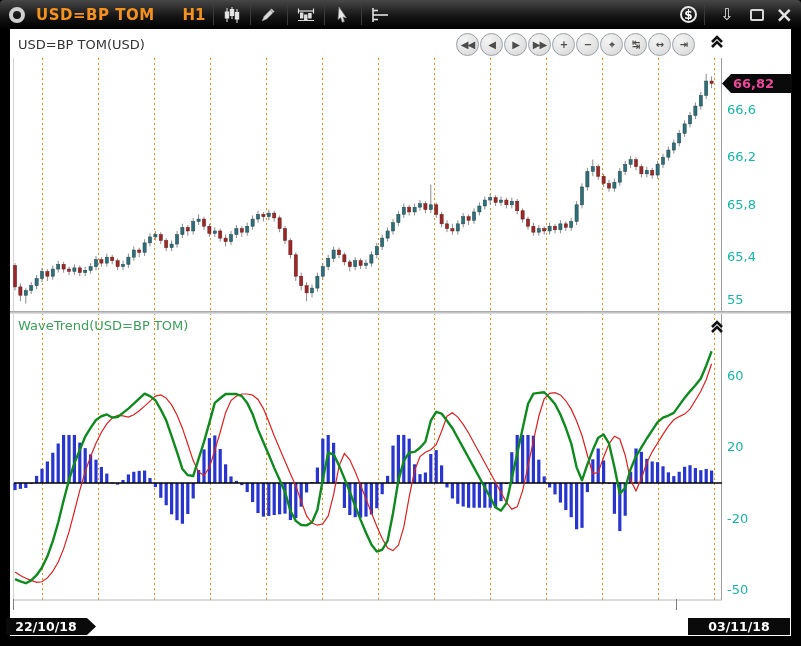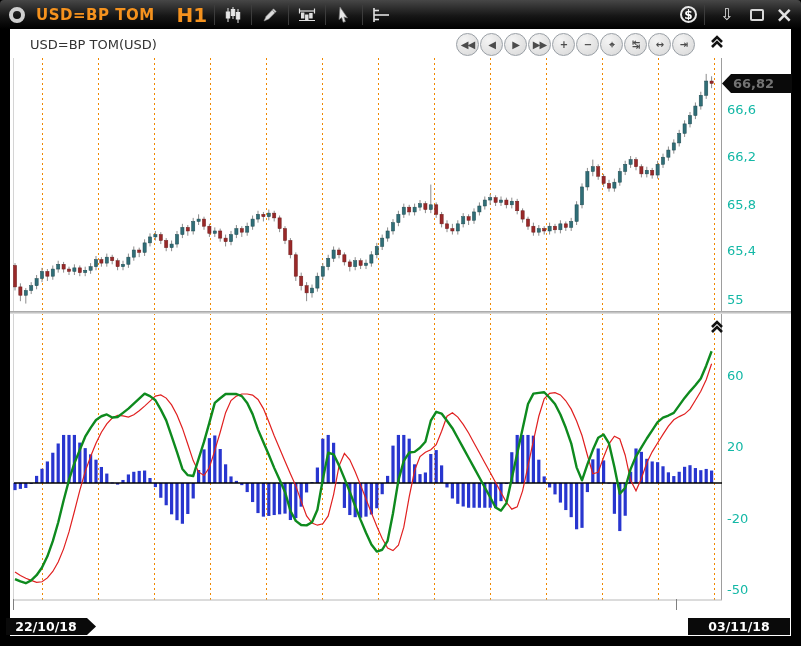--- a/index.html
+++ b/index.html
@@ -5,21 +5,21 @@
   html,body{margin:0;padding:0;background:#000;}
   *{box-sizing:border-box;}
   body{font-family:"DejaVu Sans","Liberation Sans",sans-serif;}
   .window{position:relative;width:801px;height:646px;background:#000;overflow:hidden;border-radius:4px;}
 
   
   .titlebar{position:absolute;left:0;top:0;width:801px;height:29px;
     background:linear-gradient(#474747,#161616 55%,#000);display:flex;align-items:center;}
   .logo-ring{width:16px;height:16px;border:4px solid #cfcfcf;border-radius:50%;margin-left:9px;}
   .tb-symbol{color:#f5921e;font-size:15px;font-weight:bold;margin-left:11px;letter-spacing:.5px;white-space:nowrap;}
-  .tb-tf{color:#f5921e;font-size:20px;font-weight:bold;margin-left:22px;}
+  .tb-tf{color:#f5921e;font-size:15px;font-weight:bold;margin-left:28px;}
   .tb-sep{width:1px;height:20px;background:#3c3c3c;margin:0 7px;}
   .tb-icon{width:22px;height:20px;display:flex;align-items:center;justify-content:center;}
   .tb-right{position:absolute;right:8px;top:0;height:29px;display:flex;align-items:center;}
   .dollar-ic{width:17px;height:17px;border:2px solid #e8e8e8;border-radius:50%;color:#fff;
     font-size:12px;font-weight:bold;display:flex;align-items:center;justify-content:center;line-height:1;}
   .dl-ic{color:#e0e0e0;font-size:16px;margin:0 8px;}
   .restore-ic{width:14px;height:12px;border:2px solid #d8d8d8;border-radius:2px;margin:0 9px;}
   .close-ic{color:#e2e2e2;font-size:21px;font-weight:bold;line-height:20px;margin-left:2px;}
 
   
@@ -31,21 +31,21 @@
   .wt-title{font-size:13px;}
 
   .gridline{position:absolute;top:58px;height:542px;width:1px;
     background:repeating-linear-gradient(to bottom,#f08800 0 2px,transparent 2px 5px);}
 
   .plot-frame{position:absolute;left:13px;width:709px;border-left:1px solid #d4d4d4;border-right:1px solid #9d9d9d;}
   .sep-band{position:absolute;left:10px;width:781px;height:3px;
     background:linear-gradient(#9f9f9f,#e9e9e9);}
 
   .axis-label{position:absolute;left:727px;font-size:13px;color:#14b8a6;white-space:nowrap;}
-  .price-tag{position:absolute;left:722px;top:74px;width:70px;height:19px;background:#0a0a0a;color:#737373;
+  .price-tag{position:absolute;left:722px;top:74px;width:70px;height:19px;background:#0a0a0a;color:#ec4899;
     font-size:13px;font-weight:bold;display:flex;align-items:center;padding-left:11px;
     clip-path:polygon(9px 0,100% 0,100% 100%,9px 100%,0 50%);}
 
   .navbar{position:absolute;top:33px;left:456px;display:flex;align-items:center;}
   .nav-btn{width:23px;height:23px;border-radius:50%;margin-right:1px;border:1px solid #9aa0a6;
     background:radial-gradient(circle at 35% 30%,#f4f4f4,#d7d7d7);color:#4c4c4c;
     font-size:10px;display:flex;align-items:center;justify-content:center;line-height:1;
     font-weight:bold;letter-spacing:-1px;}
   .collapse-btn{margin-left:3px;}
 
@@ -544,21 +544,21 @@
         <rect x="699.2" y="470.18399999999997" width="3.2" height="12.816000000000031" fill="#2836cf"></rect>
         <rect x="704.6" y="468.938" width="3.2" height="14.062000000000012" fill="#2836cf"></rect>
         <rect x="710" y="470.54" width="3.2" height="12.45999999999998" fill="#2836cf"></rect>
       </g>
       <line x1="14" x2="722" y1="483" y2="483" stroke="#000000" stroke-width="1.6"></line>
       <polyline points="15,572 20.4,575.56 25.8,578.23 31.200000000000003,580.366 36.6,582.324 42,581.79 47.400000000000006,577.874 52.800000000000004,571.466 58.2,562.032 63.6,548.86 69,531.95 74.4,511.48 79.80000000000001,490.298 85.2,471.608 90.60000000000001,456.478 96,443.306 101.4,432.27 106.80000000000001,423.904 112.2,418.03 117.60000000000001,415.36 123,415.894 128.4,417.14 133.8,414.826 139.2,410.73199999999997 144.60000000000002,406.104 150,401.12 155.4,396.136 160.8,394.89 166.20000000000002,398.094 171.60000000000002,404.858 177,415.004 182.4,428.176 187.8,444.196 193.20000000000002,460.572 198.60000000000002,471.964 204,475.524 209.4,467.514 214.8,450.426 220.20000000000002,432.27 225.60000000000002,412.69 231,400.586 236.4,396.136 241.8,394 247.20000000000002,394 252.60000000000002,395.068 258,399.51800000000003 263.4,408.596 268.8,421.76800000000003 274.20000000000005,435.83 279.6,448.468 285,461.284 290.40000000000003,473.744 295.8,485.848 301.20000000000005,501.334 306.6,515.93 312,523.05 317.40000000000003,525.186 322.8,523.762 328.20000000000005,515.93 333.6,494.57 339,466.09 344.40000000000003,453.452 349.8,459.86 355.20000000000005,471.786 360.6,485.136 366,499.02 371.40000000000003,512.904 376.8,526.254 382.20000000000005,538.5360000000001 387.6,547.97 393,550.64 398.40000000000003,545.3 403.8,527.144 409.20000000000005,496.884 414.6,470.54 420,456.656 425.40000000000003,452.206 430.8,449.714 436.20000000000005,444.73 441.6,431.202 447,416.25 452.40000000000003,412.69 457.8,417.14 463.20000000000005,424.438 468.6,432.98199999999997 474.00000000000006,442.95 479.40000000000003,452.74 484.8,462.70799999999997 490.20000000000005,472.498 495.6,482.466 501.00000000000006,492.434 506.40000000000003,502.402 511.8,509.166 517.2,506.852 522.6,490.832 528,465.912 533.4000000000001,440.992 538.8000000000001,416.25 544.2,398.806 549.6,393.288 555,392.576 560.4000000000001,394.89 565.8000000000001,400.764 571.2,409.13 576.6,421.056 582,435.474 587.4000000000001,455.23199999999997 592.8000000000001,473.744 598.2,472.32 603.6,457.19 609,443.84 614.4000000000001,436.186 619.8000000000001,439.034 625.2,455.23199999999997 630.6,480.33 636,490.832 641.4000000000001,478.55 646.8000000000001,462.70799999999997 652.2,451.85 657.6,442.95 663,434.406 668.4000000000001,426.218 673.8000000000001,419.81 679.2,416.606 684.6,414.114 690,409.13 695.4000000000001,400.23 700.8000000000001,391.33 706.2,379.76 711.6,363.74" fill="none" stroke="#e02020" stroke-width="1.2"></polyline>
       <polyline points="15,579.12 20.4,581.434 25.8,583.2139999999999 31.200000000000003,580.366 36.6,575.204 42,567.55 47.400000000000006,556.336 52.800000000000004,541.206 58.2,522.516 63.6,500.444 69,479.974 74.4,463.242 79.80000000000001,449.892 85.2,436.72 90.60000000000001,427.82 96,419.988 101.4,416.25 106.80000000000001,414.47 112.2,417.496 117.60000000000001,416.962 123,412.868 128.4,408.596 133.8,403.61199999999997 139.2,398.628 144.60000000000002,393.644 150,396.136 155.4,400.23 160.8,409.664 166.20000000000002,420.344 171.60000000000002,436.186 177,452.206 182.4,468.938 187.8,475.168 193.20000000000002,476.058 198.60000000000002,458.97 204,441.882 209.4,422.658 214.8,402.9 220.20000000000002,398.272 225.60000000000002,394 231,394 236.4,394 241.8,396.136 247.20000000000002,403.078 252.60000000000002,414.114 258,429.6 263.4,442.238 268.8,454.698 274.20000000000005,467.87 279.6,479.796 285,491.9 290.40000000000003,510.76800000000003 295.8,520.914 301.20000000000005,525.008 306.6,525.364 312,522.16 317.40000000000003,509.7 322.8,479.44 328.20000000000005,452.74 333.6,454.342 339,465.378 344.40000000000003,478.372 349.8,491.9 355.20000000000005,505.962 360.6,519.846 366,532.662 371.40000000000003,544.41 376.8,551.53 382.20000000000005,549.75 387.6,540.85 393,513.26 398.40000000000003,480.33 403.8,460.928 409.20000000000005,452.562 414.6,451.85 420,447.756 425.40000000000003,441.704 430.8,420.7 436.20000000000005,411.8 441.6,413.58 447,420.7 452.40000000000003,428.176 457.8,437.966 463.20000000000005,447.93399999999997 468.6,457.724 474.00000000000006,467.692 479.40000000000003,477.48199999999997 484.8,487.45 490.20000000000005,497.24 495.6,507.564 501.00000000000006,510.59 506.40000000000003,503.114 511.8,478.372 517.2,453.452 522.6,428.71 528,403.968 533.4000000000001,393.644 538.8000000000001,392.932 544.2,392.22 549.6,397.738 555,403.968 560.4000000000001,414.47 565.8000000000001,427.82 571.2,443.306 576.6,467.336 582,480.33 587.4000000000001,464.31 592.8000000000001,450.07 598.2,437.788 603.6,434.584 609,443.484 614.4000000000001,466.98 619.8000000000001,493.68 625.2,487.984 630.6,469.116 636,456.3 641.4000000000001,447.4 646.8000000000001,438.5 652.2,430.312 657.6,422.124 663,417.674 668.4000000000001,415.538 673.8000000000001,412.868 679.2,405.392 684.6,397.916 690,391.33 695.4000000000001,385.278 700.8000000000001,378.514 706.2,365.698 711.6,351.28" fill="none" stroke="#0e8a1e" stroke-width="2.4" stroke-linejoin="round"></polyline>
       <line x1="13" x2="722" y1="600" y2="600" stroke="#b8b8b8" stroke-width="1"></line>
     </svg>
 
-  <div class="abs pane-title" style="left:30px;top:37px;text-align:right;">USD=BP TOM(USD)</div>
+  <div class="abs pane-title" style="left:18px;top:37px;text-align:right;">USD=BP TOM(USD)</div>
 
   <div class="navbar" id="navbar">
       <div class="nav-btn">◀◀</div>
       <div class="nav-btn">◀</div>
       <div class="nav-btn">▶</div>
       <div class="nav-btn">▶▶</div>
       <div class="nav-btn">+</div>
       <div class="nav-btn">−</div>
       <div class="nav-btn">⌖</div>
       <div class="nav-btn">↹</div>
@@ -569,27 +569,28 @@
     <svg width="16" height="17" viewBox="0 0 16 17" fill="none" stroke="#111" stroke-width="2.6">
       <path d="M3 9 L8 4 L13 9"></path>
         <path d="M3 14 L8 9 L13 14"></path>
     </svg>
   </span>
 
   <div id="price-axis">
       <div class="axis-label" style="top: 101.6px;">66,6</div>
       <div class="axis-label" style="top: 149.2px;">66,2</div>
       <div class="axis-label" style="top: 196.8px;">65,8</div>
-      <div class="axis-label" style="top: 243px;">65,4</div>
+      <div class="axis-label" style="top: 249px;">65,4</div>
       <div class="axis-label" style="top: 292px;">55</div>
     </div>
   <div class="price-tag">66,82</div>
 
   <div class="sep-band" style="top:311px;"></div>
 
+  <div class="abs wt-title" id="wt-title" style="left: 18px; top: 318px; color: rgb(58, 160, 90);">WaveTrend(USD=BP TOM)</div>
   <span class="abs collapse-btn" style="left:706px;top:318px;">
     <svg width="16" height="17" viewBox="0 0 16 17" fill="none" stroke="#111" stroke-width="2.6">
       <path d="M3 9 L8 4 L13 9"></path>
         <path d="M3 14 L8 9 L13 14"></path>
     </svg>
   </span>
 
   <div id="wt-axis">
       <div class="axis-label" style="top: 368.2px;">60</div>
       <div class="axis-label" style="top: 439.4px;">20</div>

